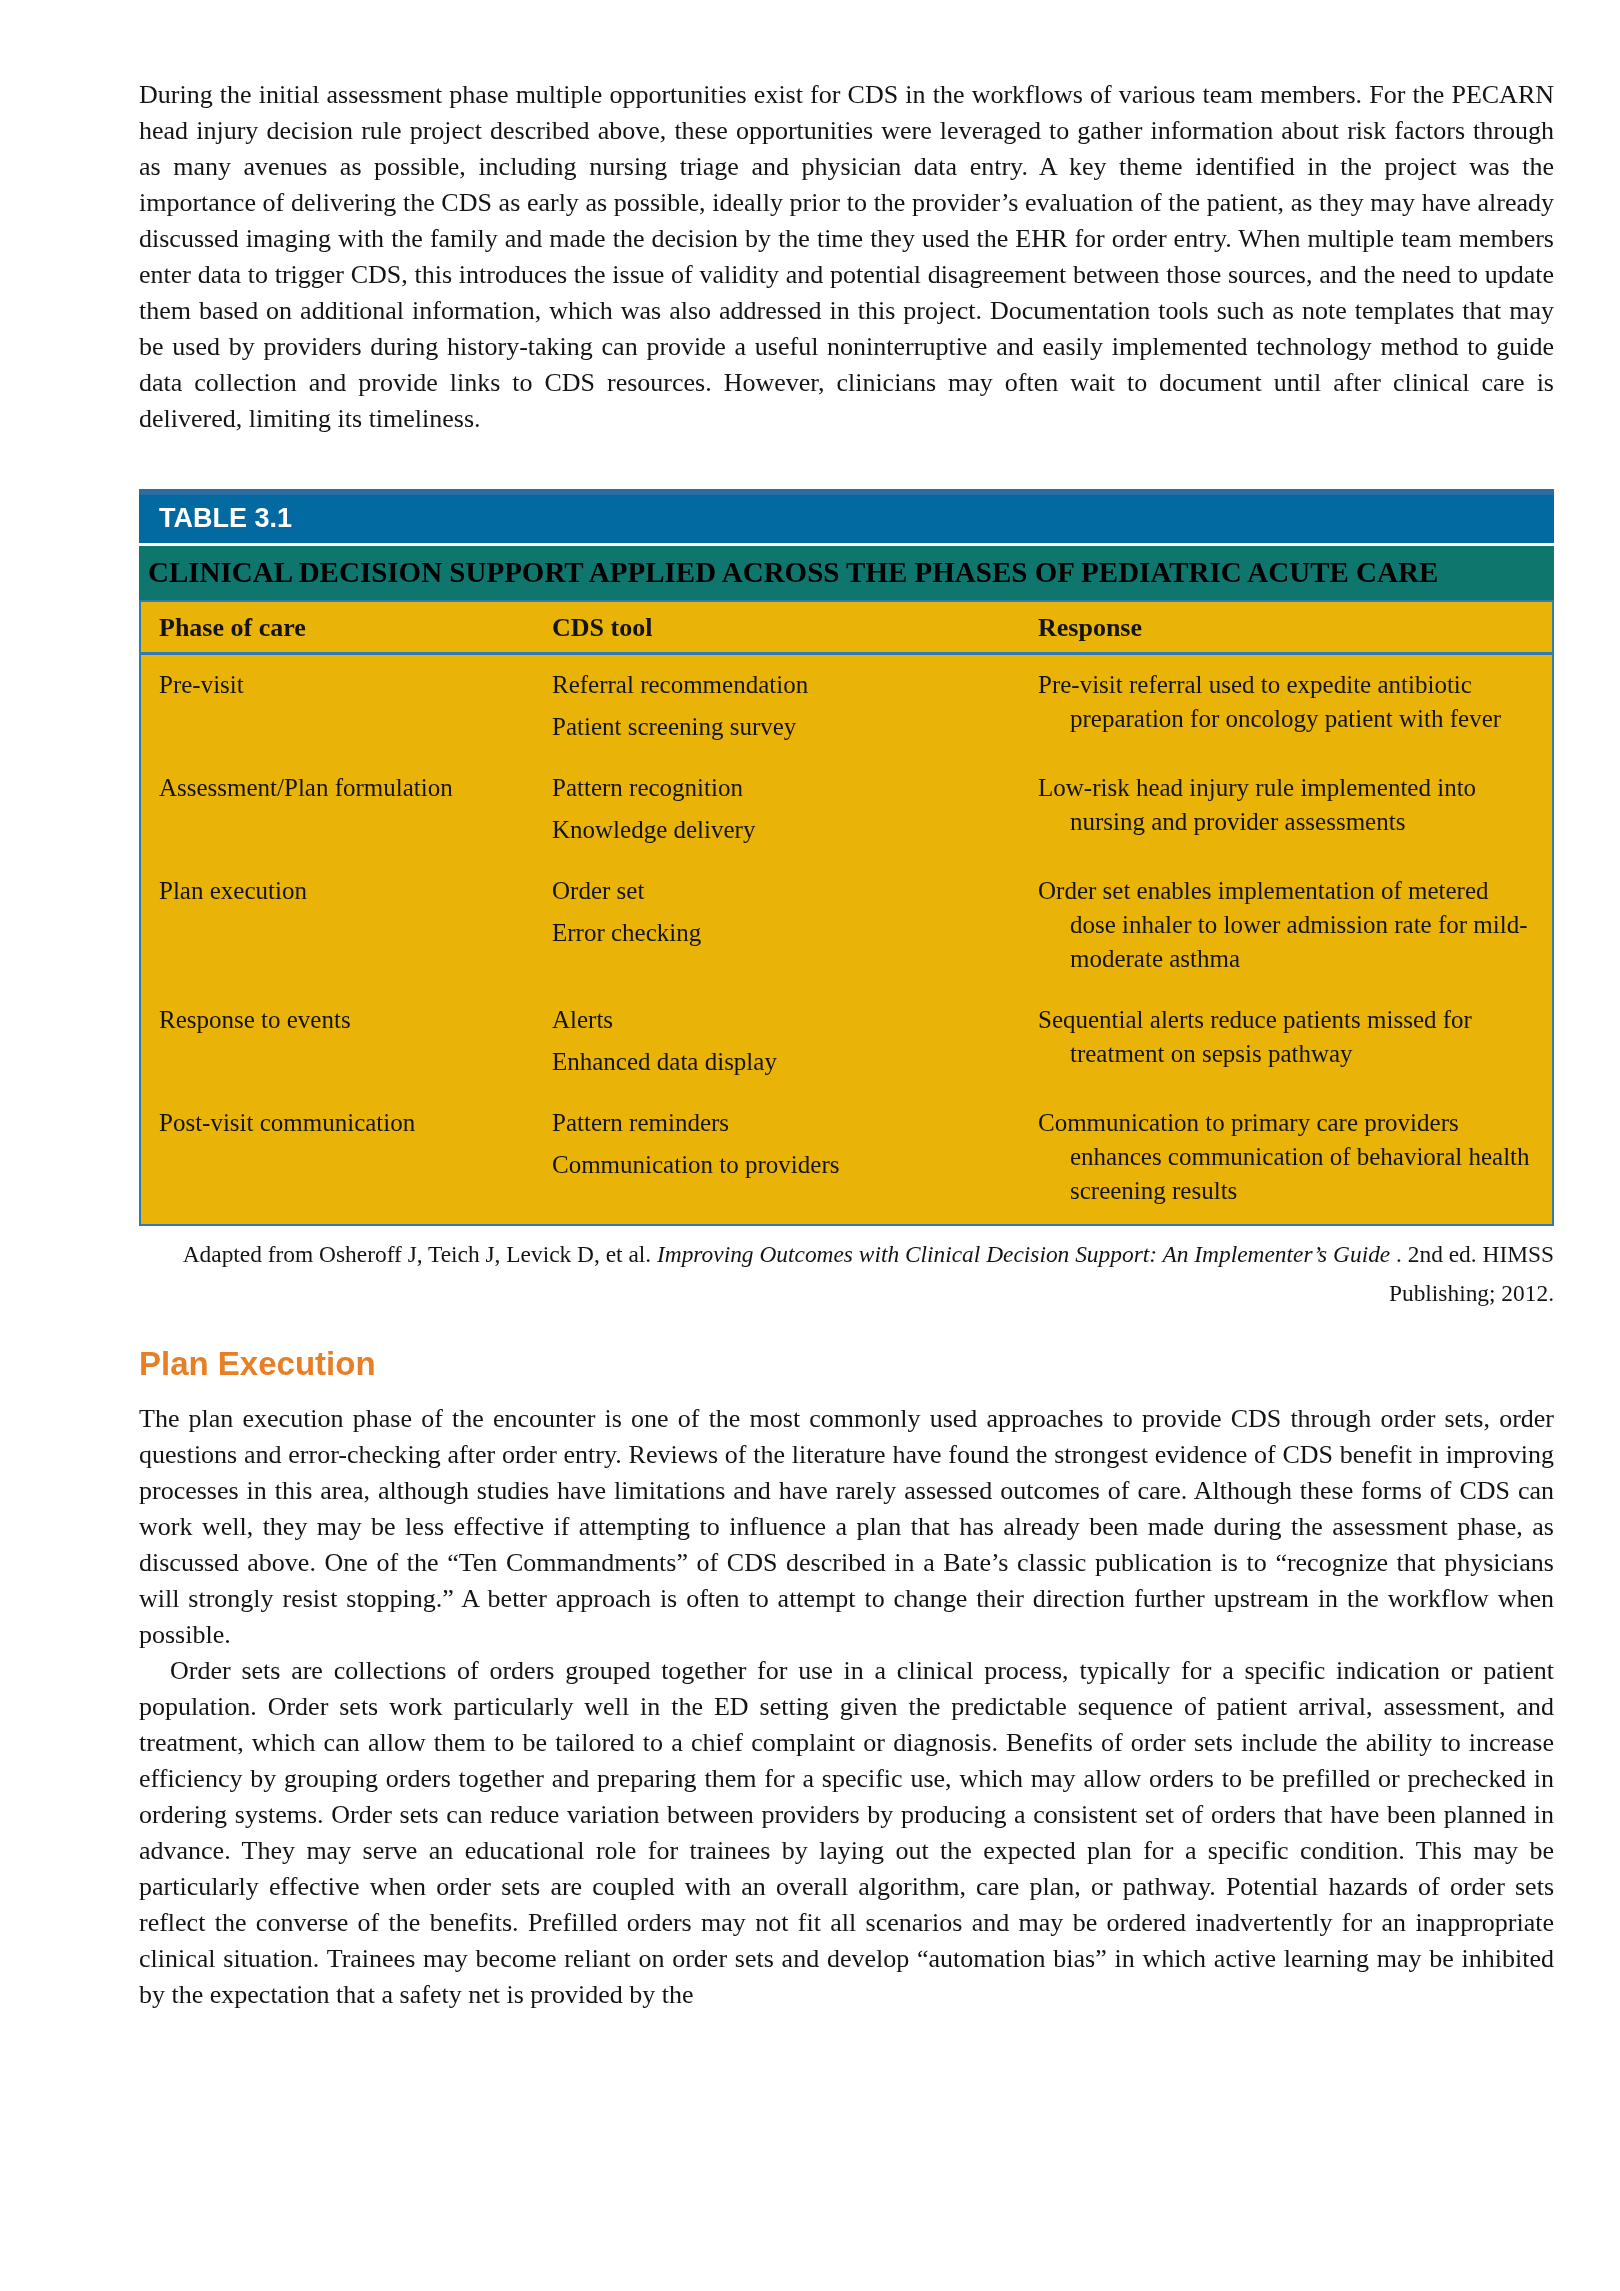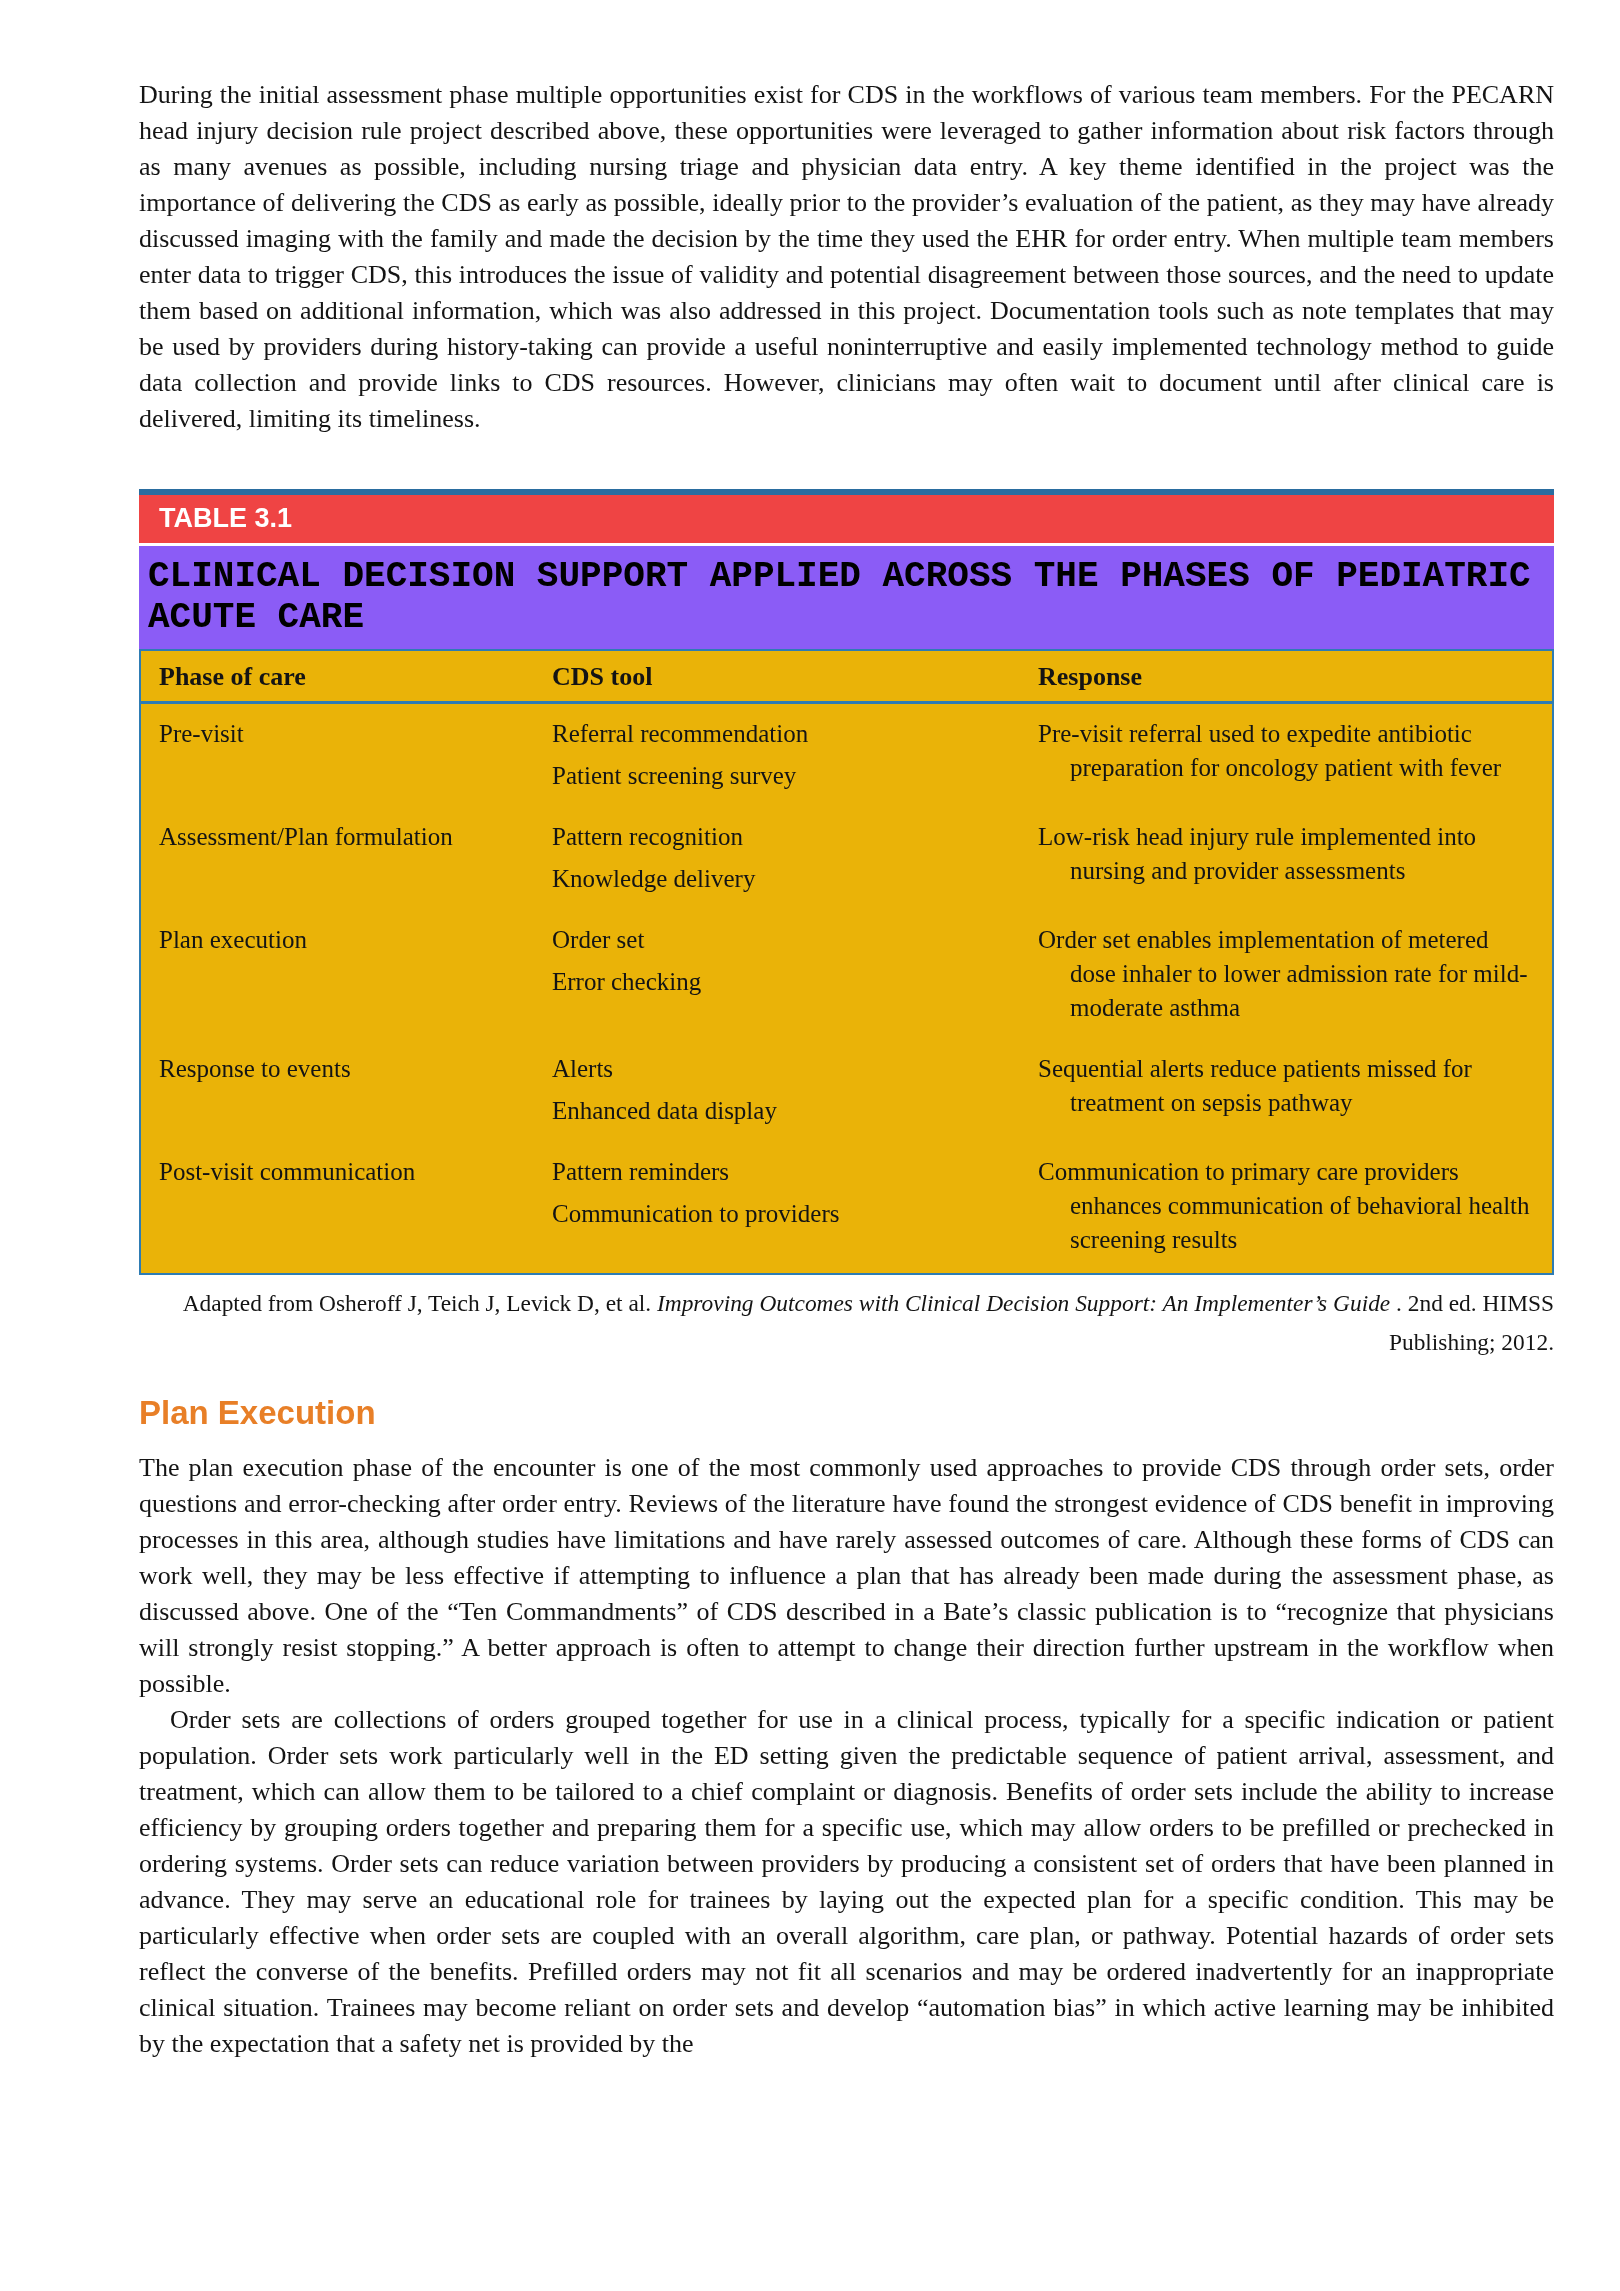--- a/index.html
+++ b/index.html
@@ -20,34 +20,34 @@
     line-height: 36px;
     text-align: justify;
     margin: 0 0 0 0;
   }
   .para-gap { margin-bottom: 52px; }
   .indent-first { text-indent: 31px; }
 
   
   .table-block { margin: 0 0 5.4px 0; }
   .table-label-bar {
-    background: #ef4444;
+    background: #0369a1;
     border-top: 6.3px solid #2a6da0;
     color: #ffffff;
     font-family: "Liberation Sans", sans-serif;
     font-weight: bold;
     font-size: 27px;
     padding: 8px 20px 9px 20px;
     margin-bottom: 2.7px;
   }
   .table-title-band {
-    background: #8b5cf6;
-    font-family: Liberation Mono, monospace;
+    background: #0f766e;
+    font-family: Liberation Serif, serif;
     font-weight: bold;
-    font-size: 36px;
+    font-size: 29px;
     color: #000000;
     padding: 10.8px 20px 10.8px 9px;
   }
   .table-body {
     border: 2.7px solid #2e7cb4;
     background: #eab308;
   }
   .t-row { display: flex; padding: 0 12.6px 27px 18px; }
   .t-row:last-child { padding-bottom: 16px; }
   .t-head {

